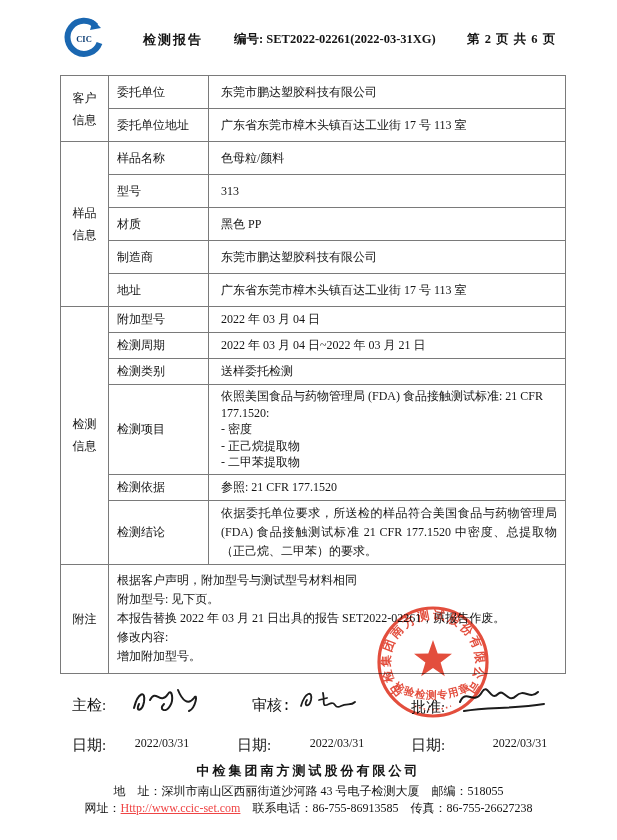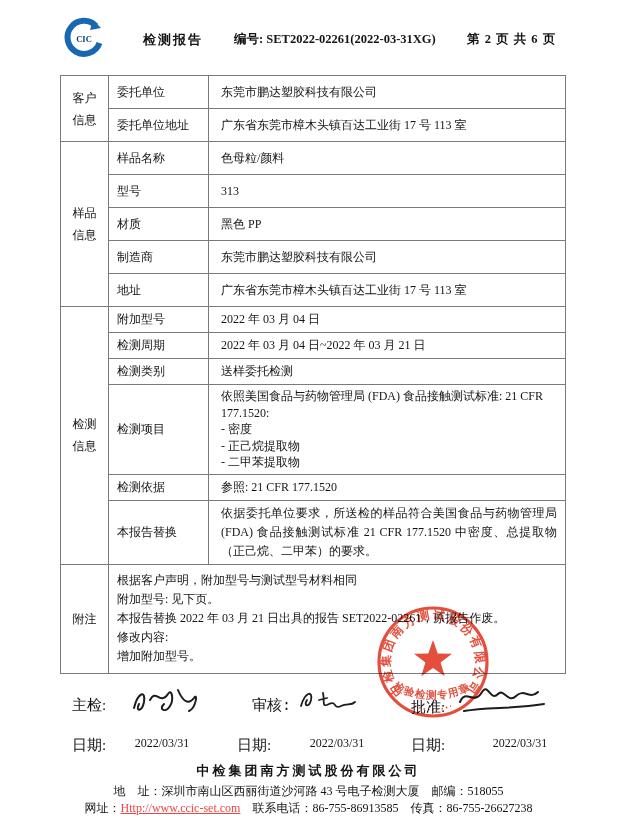--- a/index.html
+++ b/index.html
@@ -119,21 +119,21 @@
       <td class="fvalue preline items">依照美国食品与药物管理局 (FDA) 食品接触测试标准: 21 CFR 177.1520:
 - 密度
 - 正己烷提取物
 - 二甲苯提取物</td>
     </tr>
     <tr class="h26">
       <td class="flabel">检测依据</td>
       <td class="fvalue">参照: 21 CFR 177.1520</td>
     </tr>
     <tr class="h57">
-      <td class="flabel">本报告替换</td>
+      <td class="flabel">检测结论</td>
       <td class="fvalue" style="text-align:justify">依据委托单位要求，所送检的样品符合美国食品与药物管理局 (FDA) 食品接触测试标准 21 CFR 177.1520 中密度、总提取物（正己烷、二甲苯）的要求。</td>
     </tr>
 
     <tr class="h96">
       <td class="group">附注</td>
       <td class="fvalue preline notes" colspan="2" style="padding-left:8px">根据客户声明，附加型号与测试型号材料相同
 附加型号: 见下页。
 本报告替换 2022 年 03 月 21 日出具的报告 SET2022-02261，原报告作废。
 修改内容:
 增加附加型号。</td>

